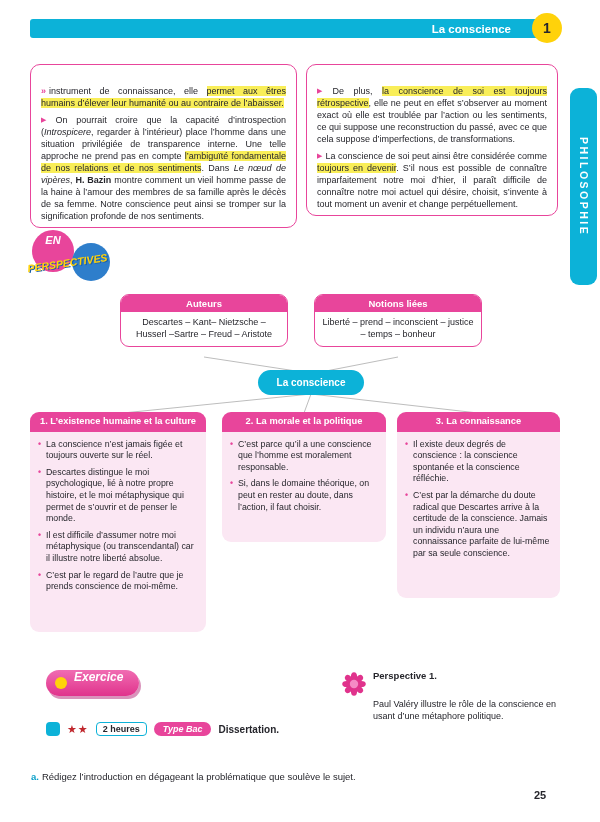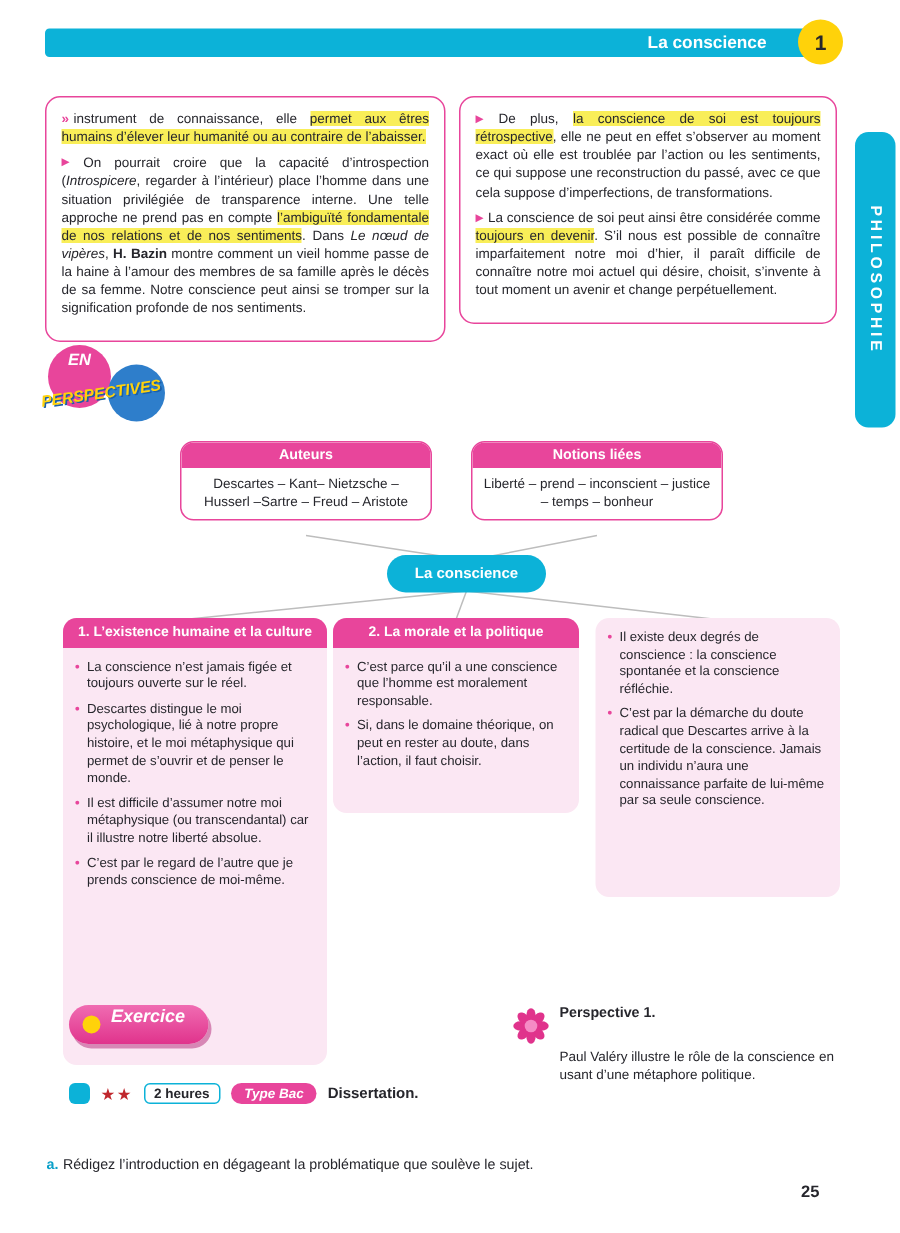--- a/index.html
+++ b/index.html
@@ -16,21 +16,21 @@
                  border-radius:50%; background:#ffd20a; display:flex; align-items:center;
                  justify-content:center; font-weight:bold; font-size:14px; color:#26262c; }
   .side-tab { position:absolute; right:3px; top:88px; width:27px; height:197px;
               background:#0cb2d8; border-radius:9px; display:flex; align-items:center;
               justify-content:center; }
   .side-tab span { writing-mode:vertical-rl; color:#fff; font-weight:bold;
                    font-size:10.5px; letter-spacing:2.5px; }
 
   
   .intro-box { position:absolute; top:64px; background:#fff; border:1.5px solid #e8459b;
-               border-radius:10px; padding:8px 10px; font-size:9px; line-height:1.34;
+               border-radius:10px; padding:20px 10px; font-size:9px; line-height:1.34;
                text-align:justify; }
   .box-left  { left:30px;  width:267px; height:164px; }
   .box-right { left:306px; width:252px; height:152px; }
   .intro-box p + p { margin-top:5px; }
   .chev   { color:#e8459b; font-weight:bold; margin-right:3px; }
   .parrow { color:#e8459b; font-size:7px; margin-right:3px; position:relative; top:-1px; }
   .seg-hl { background:#f9ee58; }
   .seg-i  { font-style:italic; }
   .seg-b  { font-weight:bold; }
 
@@ -56,21 +56,21 @@
   .center-node { position:absolute; left:258px; top:370px; width:106px; height:25px;
                  background:#0cb2d8; border-radius:13px; color:#fff; font-weight:bold;
                  font-size:10px; display:flex; align-items:center; justify-content:center; }
   .big-box { position:absolute; background:#fbe7f3; border-radius:9px; overflow:hidden; }
   .big-box .hdr { background:#e8459b; color:#fff; font-weight:bold; font-size:9.3px;
                   padding:4px 8px; text-align:center; line-height:1.25; }
   .big-box ul { list-style:none; padding:7px 8px 4px; }
   .big-box li { position:relative; font-size:8.8px; line-height:1.32; padding-left:8px;
                 margin-bottom:5px; text-align:left; }
   .big-box li .dot { position:absolute; left:0; top:0; color:#e8459b; font-weight:bold; }
-  .bb1 { left:42px;  top:412px; width:176px; height:298px; }
+  .bb1 { left:30px;  top:412px; width:176px; height:220px; }
   .bb2 { left:222px; top:412px; width:164px; height:130px; }
   .bb3 { left:397px; top:412px; width:163px; height:186px; }
 
   
   .exo-badge { position:absolute; left:46px; top:670px; height:26px; padding:0 16px 0 28px;
                background:linear-gradient(180deg,#f06cb2,#e0338c); border-radius:14px;
                box-shadow:2px 3px 0 rgba(180,40,120,.5); display:flex; align-items:flex-start;
                color:#fff; font-weight:bold; font-style:italic; font-size:12px; }
   .exo-badge .ydot { position:absolute; left:9px; top:7px; width:12px; height:12px;
                      border-radius:50%; background:#ffd20a; }
@@ -155,20 +155,21 @@
       </ul>
   </div>
   <div class="big-box bb2">
     <div class="hdr">2. La morale et la politique</div>
     <ul>
         <li><span class="dot">•</span><span>C’est parce qu’il a une conscience que l’homme est moralement responsable.</span></li>
         <li><span class="dot">•</span><span>Si, dans le domaine théorique, on peut en rester au doute, dans l’action, il faut choisir.</span></li>
       </ul>
   </div>
   <div class="big-box bb3">
+    <div class="hdr">3. La connaissance</div>
     <ul>
         <li><span class="dot">•</span><span>Il existe deux degrés de conscience : la conscience spontanée et la conscience réfléchie.</span></li>
         <li><span class="dot">•</span><span>C’est par la démarche du doute radical que Descartes arrive à la certitude de la conscience. Jamais un individu n’aura une connaissance parfaite de lui-même par sa seule conscience.</span></li>
       </ul>
   </div>
 
   <div class="exo-badge">
     <span class="ydot"></span>
     <span>Exercice</span>
   </div>

